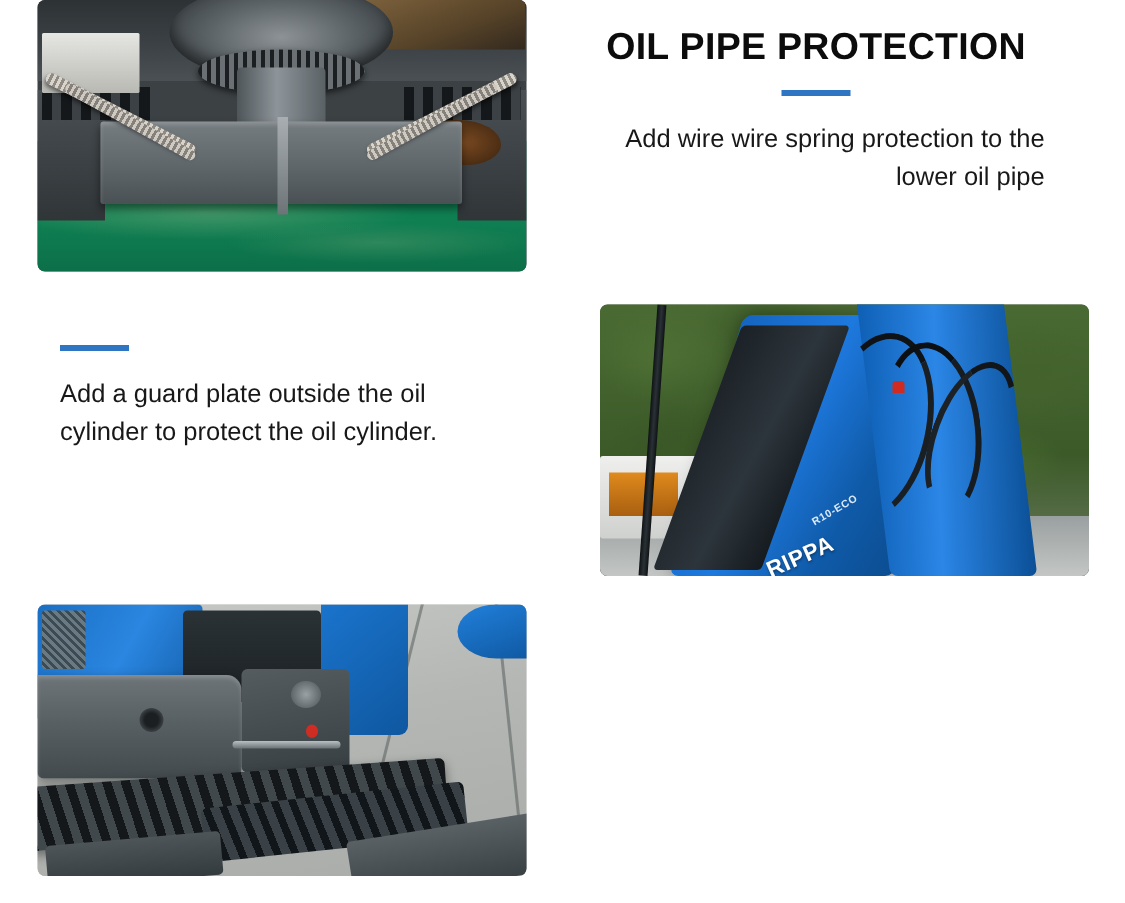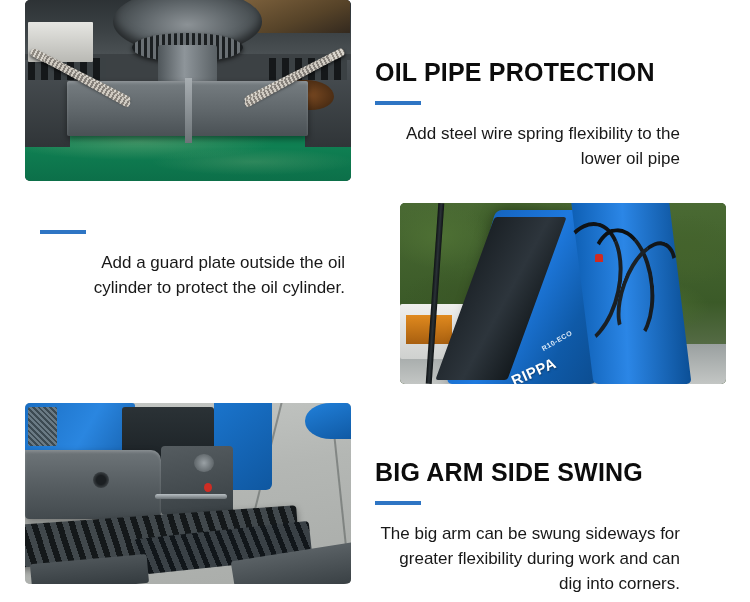--- a/index.html
+++ b/index.html
@@ -51,21 +51,21 @@
     background: #2a2e30;
   }
 
   
   .text-cell {
     width: 375px;
     padding-top: 16px;
     display: flex;
     flex-direction: column;
   }
-  .text-cell.align-right { align-items: flex-start; padding-right: 37px; margin-top: 41px; }
+  .text-cell.align-right { align-items: center; padding-right: 37px; }
   .text-cell.align-left  { align-items: flex-start; padding-left: 40px; }
 
   .feature-title {
     font-family: "Liberation Sans", sans-serif;
     font-weight: bold;
     font-size: 25px;
     line-height: 30px;
     letter-spacing: 0.2px;
     color: #0c0c0c;
     white-space: nowrap;
@@ -81,21 +81,21 @@
 
   .feature-desc {
     font-family: "Liberation Sans", sans-serif;
     font-weight: normal;
     font-size: 17px;
     line-height: 25px;
     color: #181818;
     max-width: 305px;
   }
   .text-cell.align-right .feature-desc { text-align: right; }
-  .text-cell.align-left  .feature-desc { text-align: right; }
+  .text-cell.align-left  .feature-desc { text-align: left; }
 
   
   .ph1 { background: #3c4144; }
   .ph1 .floor {
     position: absolute; left: 0; bottom: 0; width: 100%; height: 48%;
     background: linear-gradient(180deg,#0d6b4a 0%, #118a58 35%, #0c6f49 100%);
   }
   .ph1 .floor::after {
     content: ""; position: absolute; inset: 0;
     background:
@@ -391,21 +391,21 @@
         <span class="hose-l"></span>
         <span class="hose-l2"></span>
         <span class="hose-r"></span>
         <span class="hose-r2"></span>
       </figure>
     </div>
 
     <div class="text-cell align-right">
       <h2 class="feature-title">OIL PIPE PROTECTION</h2>
       <span class="accent-bar"></span>
-      <p class="feature-desc">Add steel wire spring flexibility to the lower oil pipe</p>
+      <p class="feature-desc">Add wire wire spring protection to the lower oil pipe</p>
     </div>
 
   </section>
 
   <section class="feature-row row-2 row-reverse">
 
     <div class="photo-cell pad-top-3">
       <figure class="photo ph2">
         <span class="trees"></span>
         <span class="ground"></span>
@@ -451,21 +451,16 @@
         <span class="swing-pin"></span>
         <span class="red-cap"></span>
         <span class="rod"></span>
         <span class="track"></span>
         <span class="track2"></span>
         <span class="frame-lo"></span>
         <span class="dozer-blade"></span>
       </figure>
     </div>
 
-    <div class="text-cell align-right">
-      <h2 class="feature-title">BIG ARM SIDE SWING</h2>
-      <span class="accent-bar"></span>
-      <p class="feature-desc">The big arm can be swung sideways for greater flexibility during work and can dig into corners.</p>
-    </div>
 
   </section>
 
 </div>
 
 </body></html>

